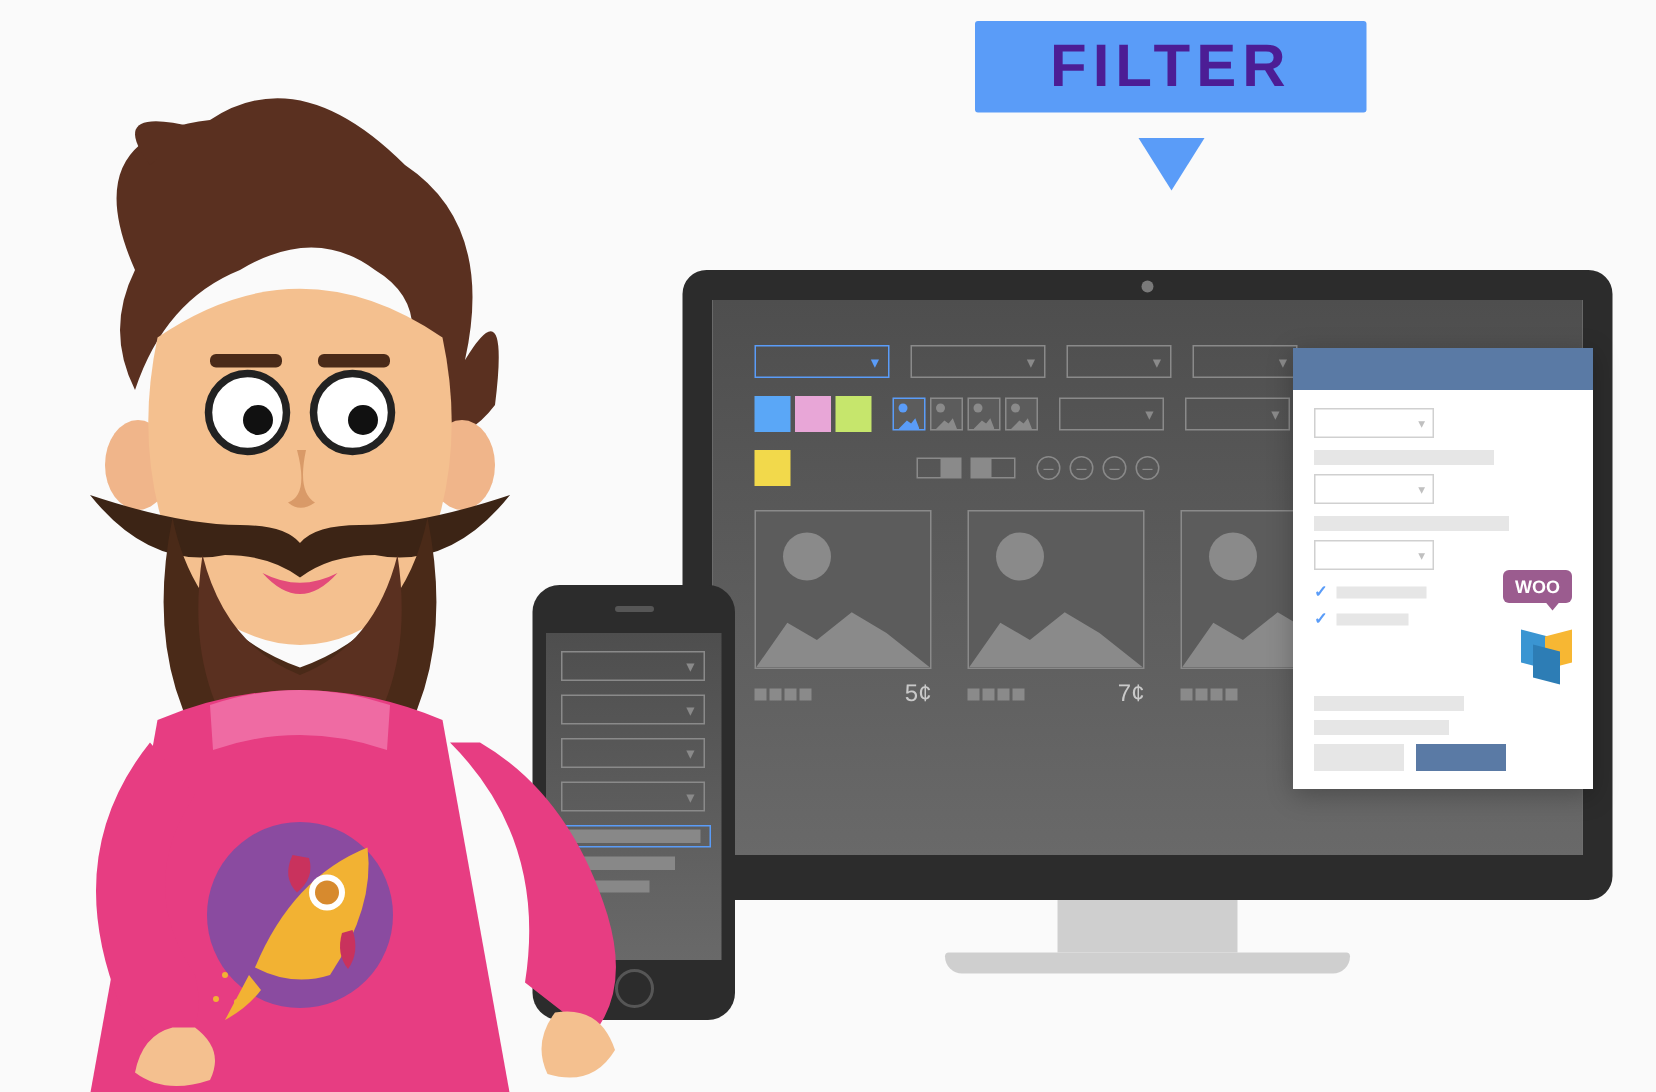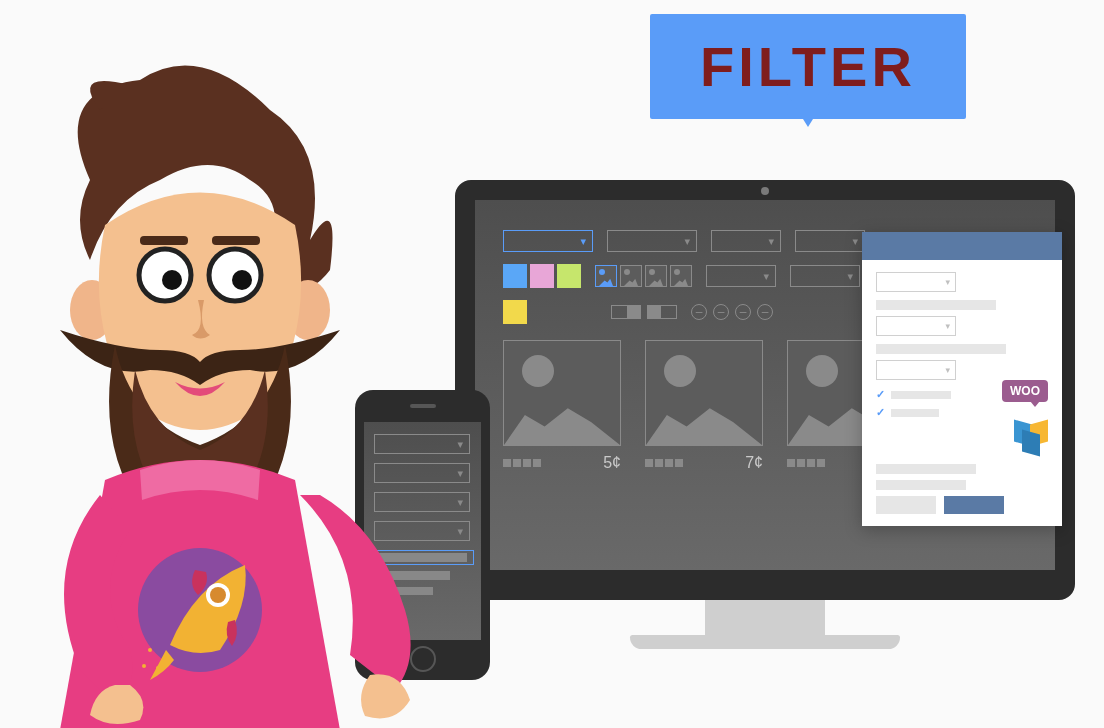--- a/index.html
+++ b/index.html
@@ -1,20 +1,20 @@
 <!DOCTYPE html>
 <html><head>
 <meta charset="utf-8">
 <style>
 * { box-sizing: border-box; margin: 0; padding: 0; }
 body { width: 1104px; height: 728px; background: #fafafa; font-family: Arial, sans-serif; position: relative; overflow: hidden; }
 
 
 .filter-bubble { position: absolute; left: 650px; top: 14px; }
-.filter-box { background: #5a9cf8; color: #7f1d1d; font-size: 56px; font-weight: 600; letter-spacing: 4px; padding: 20px 50px; border-radius: 2px; }
+.filter-box { background: #5a9cf8; color: #4c1d95; font-size: 40px; font-weight: 600; letter-spacing: 4px; padding: 8px 50px; border-radius: 2px; }
 .filter-tail { position: absolute; left: 50%; transform: translateX(-50%); top: 78px; width: 0; height: 0; border-left: 22px solid transparent; border-right: 22px solid transparent; border-top: 35px solid #5a9cf8; }
 
 
 .monitor { position: absolute; left: 455px; top: 180px; width: 620px; }
 .monitor-screen { width: 620px; height: 420px; background: linear-gradient(to bottom,#4e4e4e,#696969); border: 20px solid #2c2c2c; border-bottom: 30px solid #2c2c2c; border-radius: 16px; position: relative; padding: 30px 28px; }
 .monitor-cam { position: absolute; left: 50%; top: -13px; transform: translateX(-50%); width: 8px; height: 8px; background: #7a7a7a; border-radius: 50%; }
 .monitor-stand { width: 120px; height: 35px; background: #cfcfcf; margin: 0 auto; }
 .monitor-base { width: 270px; height: 14px; background: #cfcfcf; border-radius: 4px 4px 18px 18px; margin: 0 auto; }
 
 

